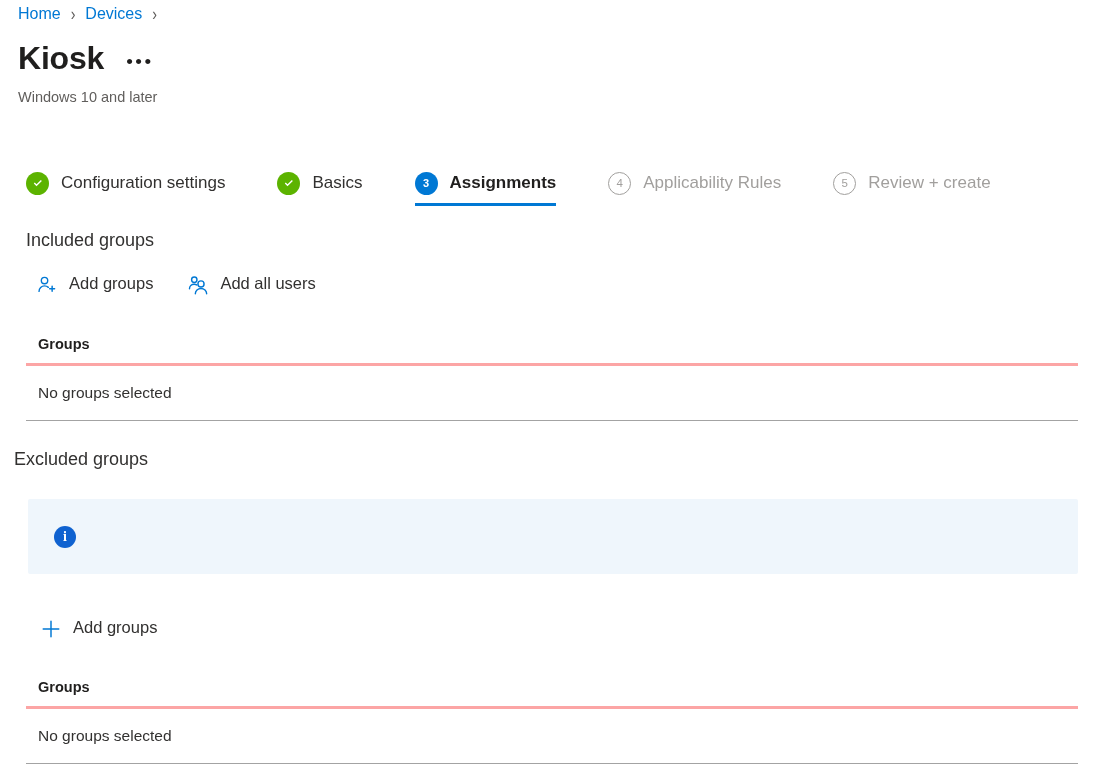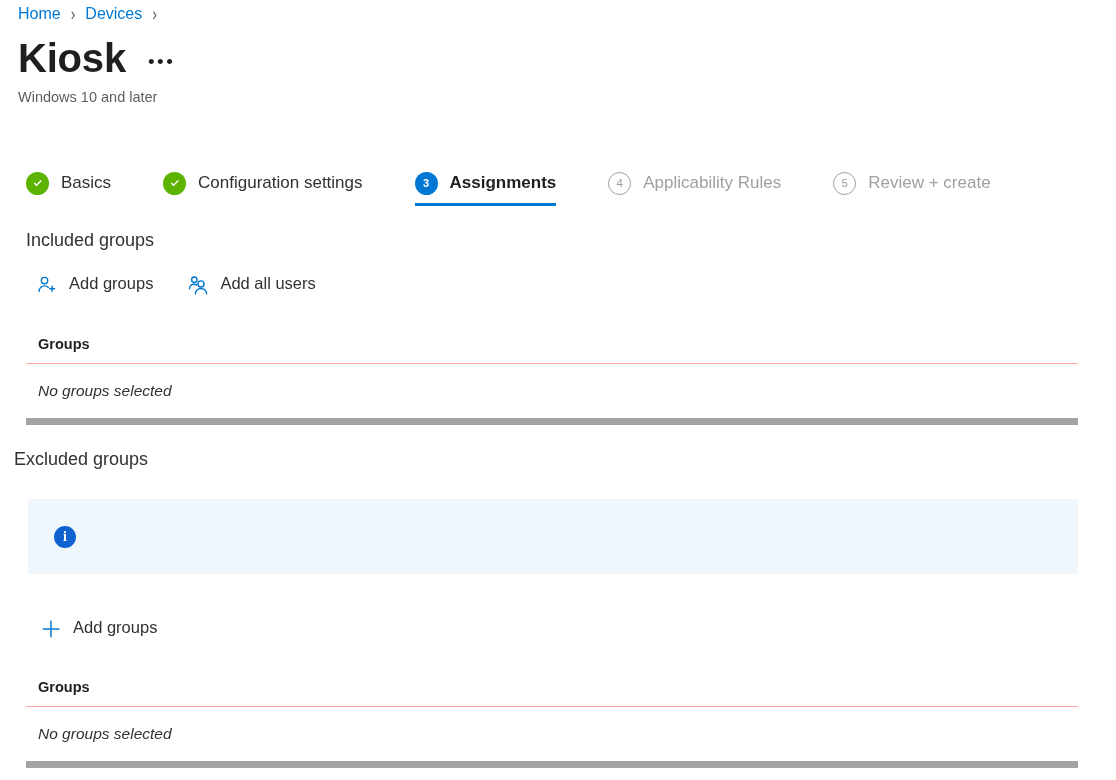--- a/index.html
+++ b/index.html
@@ -42,21 +42,21 @@
 
   
   .title-row {
     position: absolute;
     left: 18px;
     top: 38px;
     display: flex;
     align-items: center;
   }
   .page-title {
-    font-size: 40px;
+    font-size: 32px;
     line-height: 40px;
     font-weight: 600;
     color: #201f1e;
     letter-spacing: -0.2px;
   }
   .ellipsis-btn {
     margin-left: 22px;
     margin-top: 8px;
     font-size: 19px;
     letter-spacing: 2.5px;
@@ -198,29 +198,28 @@
   }
   #included-grid { top: 328px; }
   #excluded-grid { top: 671px; }
 
   .grid-header {
     font-size: 14.5px;
     line-height: 20px;
     font-weight: 700;
     color: #201f1e;
     padding: 6px 0 9px 12px;
-    border-bottom: 1px solid #fca5a5;
+    border-bottom: 3px solid #fca5a5;
   }
   .grid-row {
     font-size: 15.5px;
     line-height: 20px;
     color: #323130;
     padding: 17px 0 17px 12px;
-    border-bottom: 7px solid #a3a3a3;
-    font-style: italic;
+    border-bottom: 1px solid #a3a3a3;
   }
 
   
   .info-banner {
     position: absolute;
     left: 28px;
     top: 499px;
     width: 1050px;
     height: 75px;
     background: #eff6fc;
@@ -272,30 +271,30 @@
 <div class="page-subtitle">Windows 10 and later</div>
 
 <div class="wizard">
 
   <div class="wiz-step done">
     <span class="badge done">
       <svg width="14" height="14" viewBox="0 0 16 16" aria-hidden="true">
         <path d="M6.3 11.7 3.2 8.6l1.1-1.1 2 2 5-5 1.1 1.1z" fill="#ffffff"></path>
       </svg>
     </span>
-    <span class="wiz-label">Basics</span>
+    <span class="wiz-label">Configuration settings</span>
   </div>
 
   <div class="wiz-step done">
     <span class="badge done">
       <svg width="14" height="14" viewBox="0 0 16 16" aria-hidden="true">
         <path d="M6.3 11.7 3.2 8.6l1.1-1.1 2 2 5-5 1.1 1.1z" fill="#ffffff"></path>
       </svg>
     </span>
-    <span class="wiz-label">Configuration settings</span>
+    <span class="wiz-label">Basics</span>
   </div>
 
   <div class="wiz-step current">
     <span class="badge current">3</span>
     <span class="wiz-label">Assignments</span>
     <span class="wiz-underline"></span>
   </div>
 
   <div class="wiz-step pending">
     <span class="badge pending">4</span>

